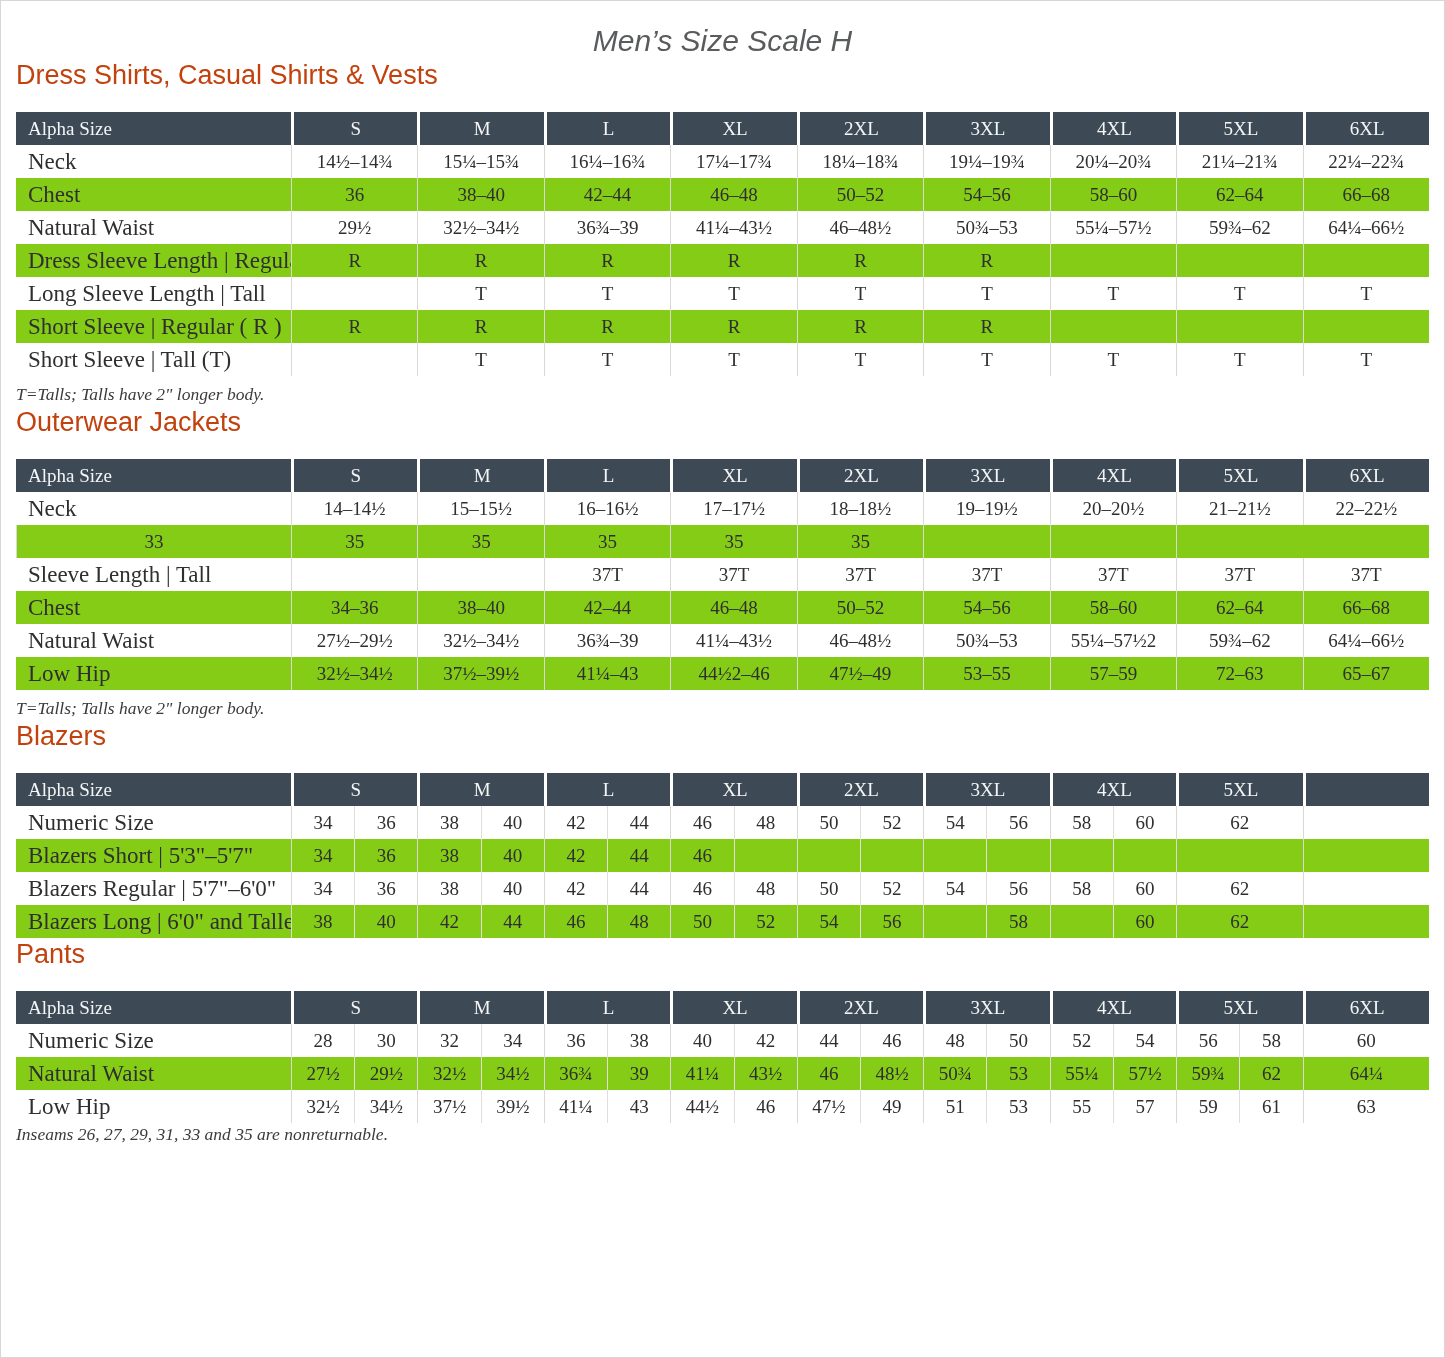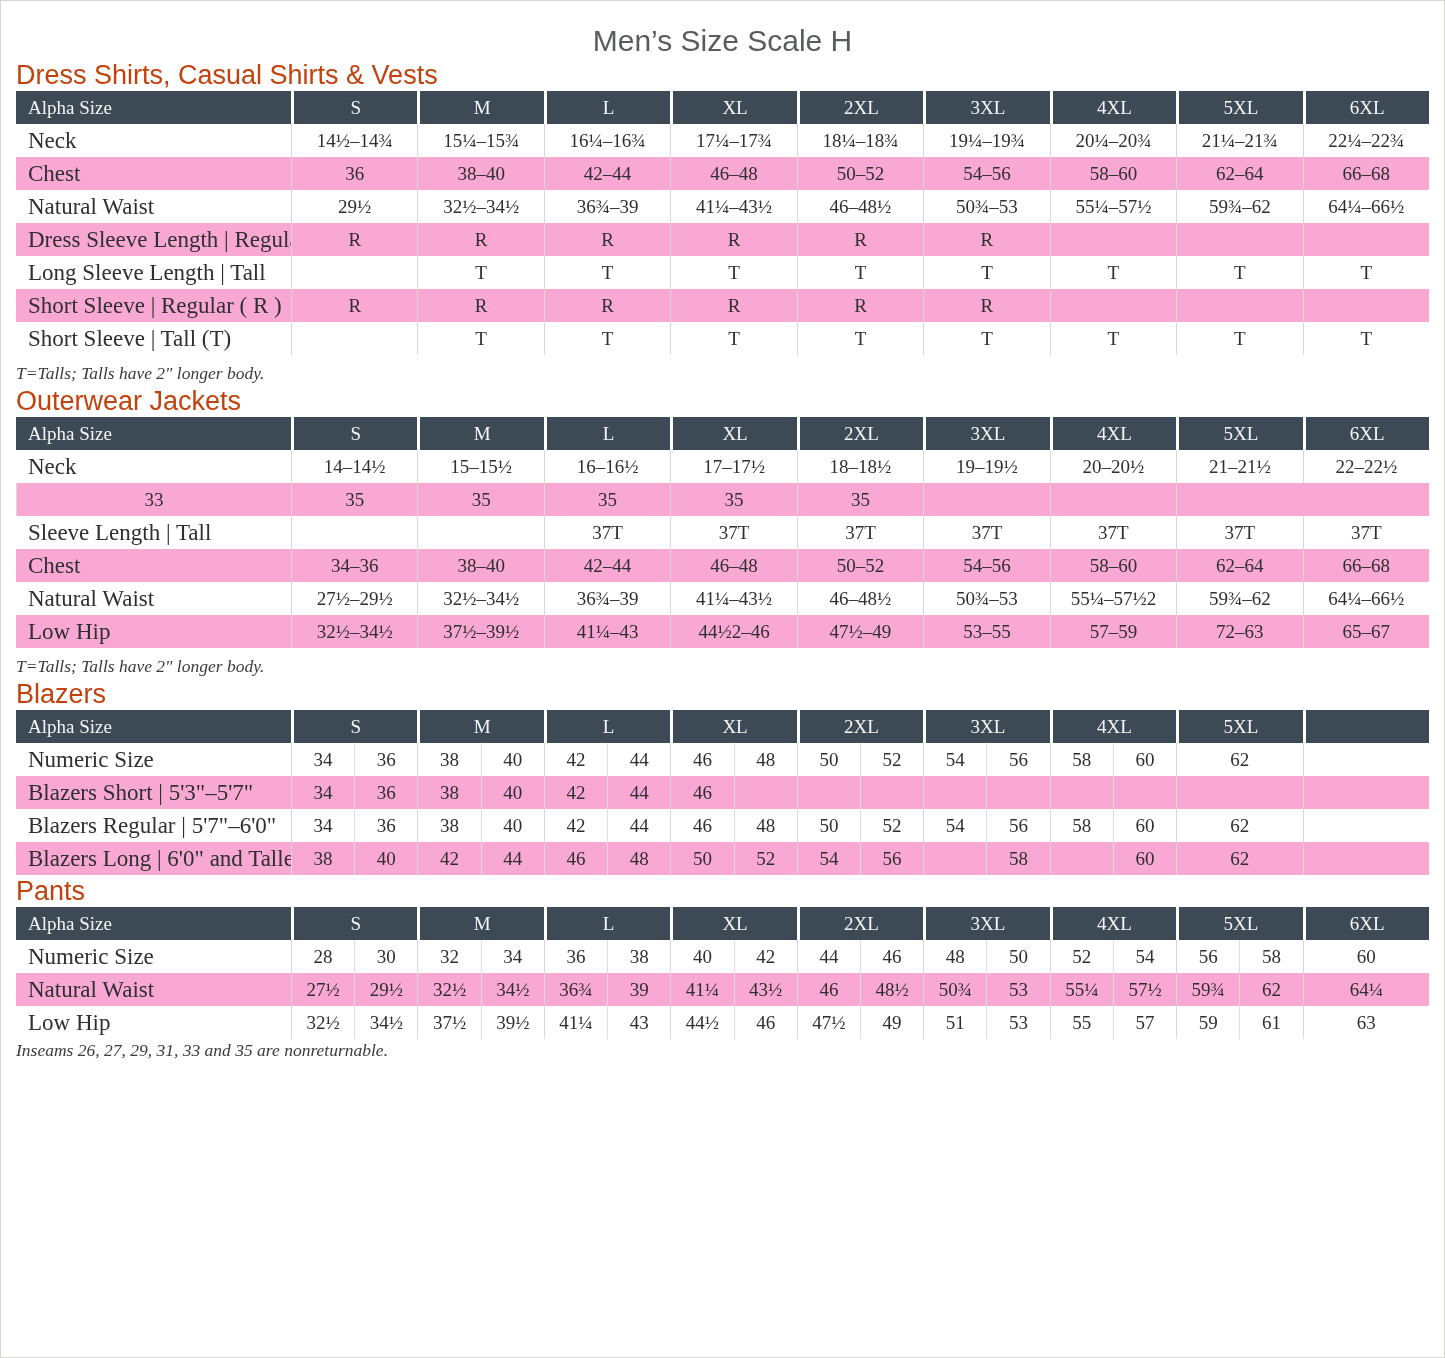--- a/index.html
+++ b/index.html
@@ -15,48 +15,49 @@
   }
   .inner { padding: 0 15px; }
   h1.page-title {
     font-family: "Liberation Sans", sans-serif;
     font-weight: 400;
     font-size: 30px;
     line-height: 36px;
     color: #595b5d;
     text-align: center;
     margin: 22px 0 0 0;
+    font-style: italic;
   }
   h2.section-title {
     font-family: "Liberation Sans", sans-serif;
     font-weight: 400;
     font-size: 27px;
     line-height: 32px;
     color: #c2410c;
     margin: 0;
   }
   .mt-s1 { margin-top: 42px; }
   .mt-s2 { margin-top: 38px; }
   .mt-s3 { margin-top: 49px; }
   .mt-s4 { margin-top: 41px; }
-  .size-table { margin-top: 0; }
+  .size-table { margin-top: 21px; }
   .trow {
     display: grid;
     grid-template-columns: 275px repeat(9, 1fr);
     height: 33px;
   }
   .trow.header { background: #3d4a55; }
   .hcell {
     display: flex; align-items: center; justify-content: center;
     font-size: 19px; color: #f3f5f6;
     border-left: 3px solid #ffffff;
     overflow: hidden; white-space: nowrap;
   }
   .hcell.label { justify-content: flex-start; padding-left: 12px; border-left: none; }
-  .trow.body.even { background: #f9a8d4; }
+  .trow.body.even { background: #84cc16; }
   .cell {
     display: flex; align-items: center; justify-content: center;
     font-size: 19px; color: #2f2f2f;
     border-left: 1px solid #dbd8d3;
     overflow: hidden; white-space: nowrap;
   }
   .cell.label { justify-content: flex-start; padding-left: 12px; border-left: none; font-size: 23px; }
   .cell.split { padding: 0; }
   .half { flex: 1 1 0; display: flex; align-items: center; justify-content: center; height: 100%; }
   .half.right { border-left: 1px solid #e1ded9; }

